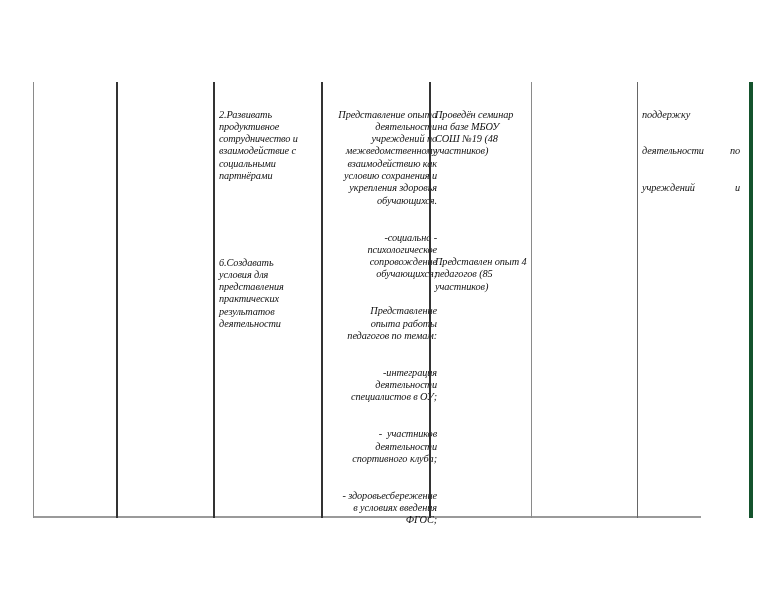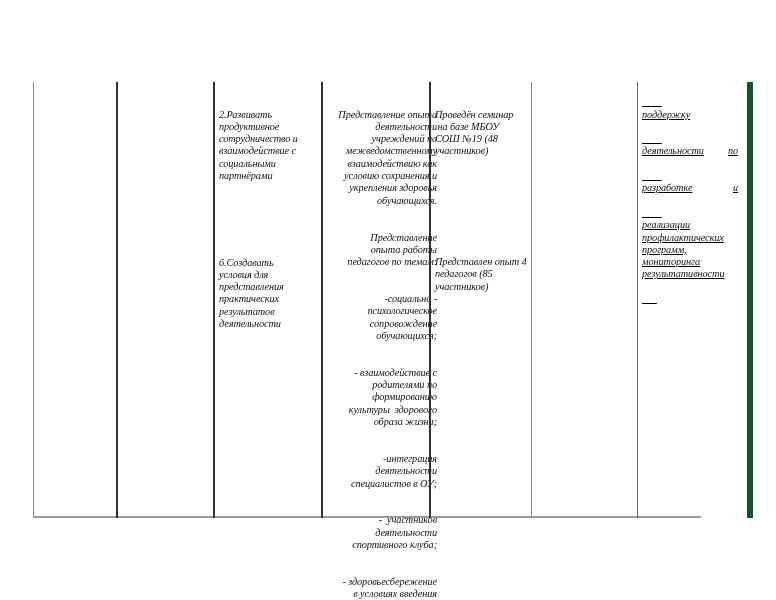--- a/index.html
+++ b/index.html
@@ -31,21 +31,21 @@
     }
     .col {
       position: absolute;
       top: 0;
       bottom: -2px;
       box-sizing: border-box;
       border-left: 1px solid #555;
     }
     .col.light { border-left-color: #8a8a8a; }
     .col.dark { border-left: 2px solid #333; }
-    .col.last { border-right: 6px solid #14532d; text-decoration: underline; }
+    .col.last { border-right: 4px solid #14532d; }
     .cell-text {
       font-style: italic;
       font-size: 10.3px;
       line-height: 12.3px;
       color: #111;
       padding: 2px 3px 0 4px;
       white-space: pre-wrap;
       letter-spacing: -0.1px;
     }
     .block { display: block; }
@@ -88,32 +88,27 @@
     <div class="col dark" style="left:288px; width:119px;text-align:right;">
       <div class="cell-text">
         <span class="block">Представление опыта
 деятельности
 учреждений по
 межведомственному
 взаимодействию как
 условию сохранения и
 укрепления здоровья
 обучающихся.</span>
-        <span class="block"> Представление
-опыта работы
-педагогов по темам:</span>
         <span class="block">-социально -
 психологическое
 сопровождение
 обучающихся;</span>
-        <span class="block">- взаимодействие с
-родителями по
-формированию
-культуры  здорового
-образа жизни;</span>
+        <span class="block"> Представление
+опыта работы
+педагогов по темам:</span>
         <span class="block">-интеграция
 деятельности
 специалистов в ОУ;</span>
         <span class="block">-  участников
 деятельности
 спортивного клуба;</span>
         <span class="block">- здоровьесбережение
 в условиях введения
 ФГОС;</span>
         
@@ -136,25 +131,20 @@
     <div class="col light" style="left:498px; width:106px;"></div>
 
     <div class="col last" style="left:604px; width:116px; border-left:1px solid #666;">
       <div class="cell-text">
         <span class="block">поддержку</span>
         <div class="justify-row">
           <span>деятельности</span>
           <span>по</span>
         </div>
         <div class="justify-row">
-          <span>разработке</span>
+          <span>учреждений</span>
           <span>и</span>
         </div>
-        <span class="block">реализации
-профилактических
-программ,
-мониторинга
-результативности</span>
       </div>
     </div>
 
   </div>
 </div>
 
 </body></html>

